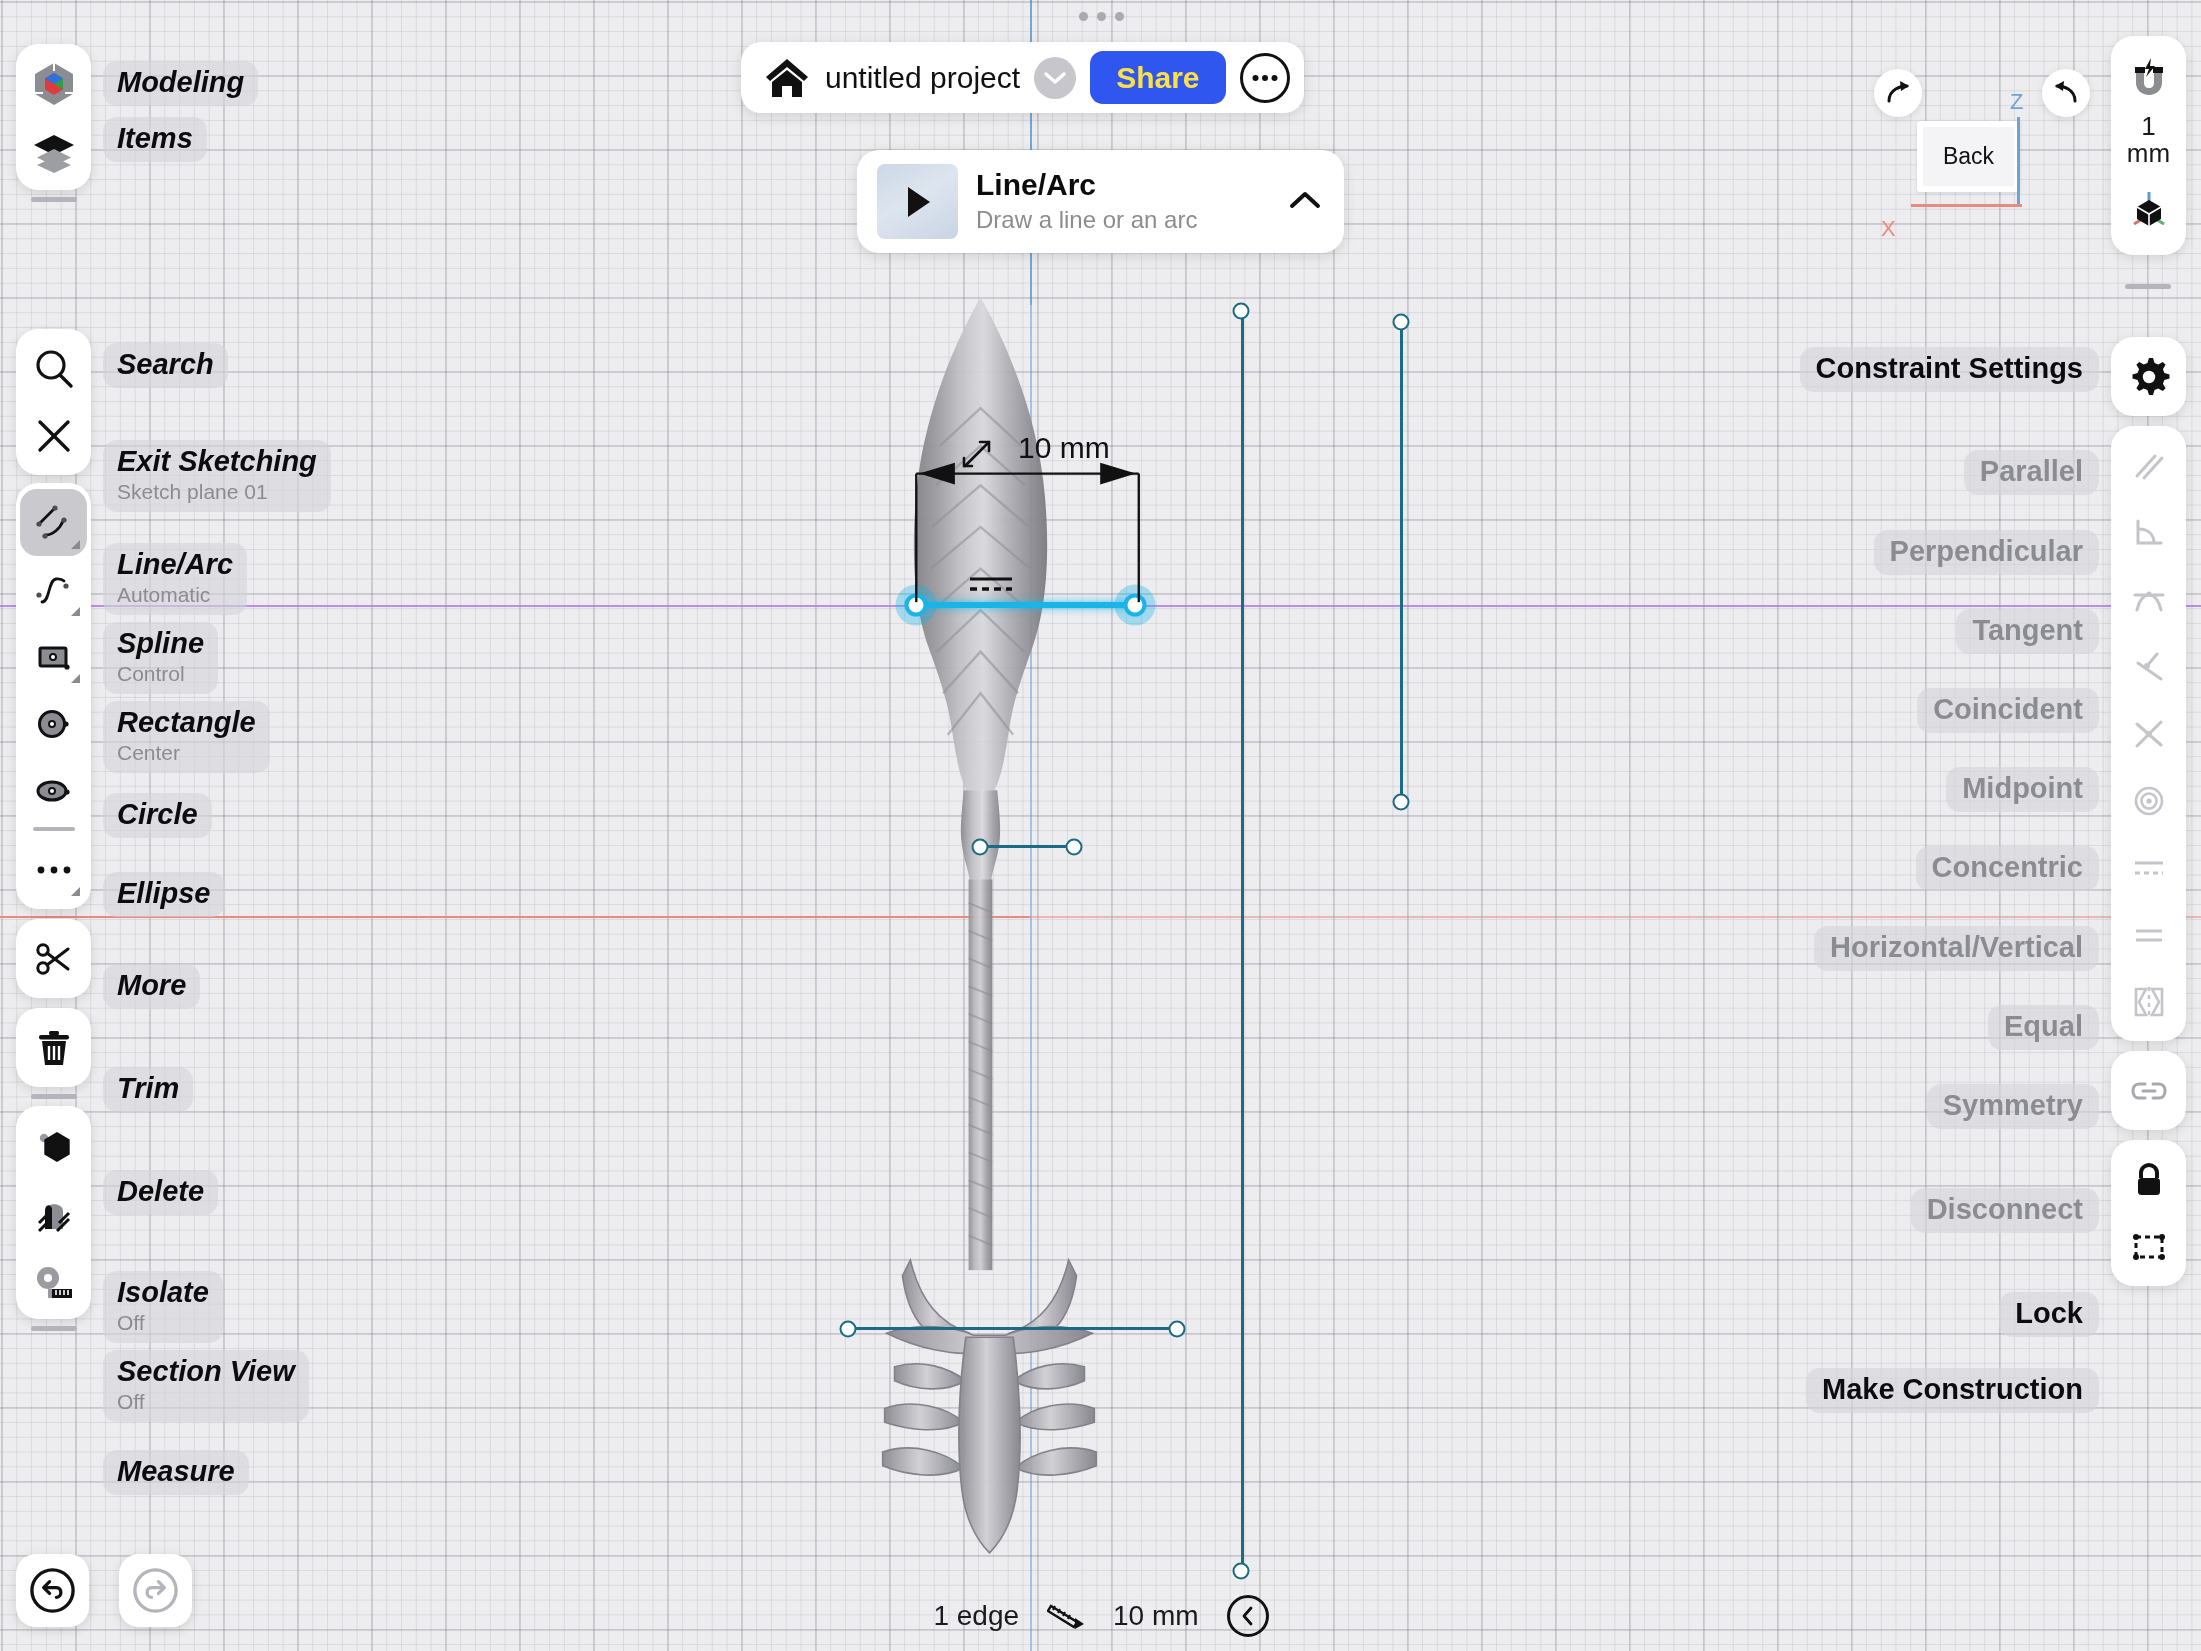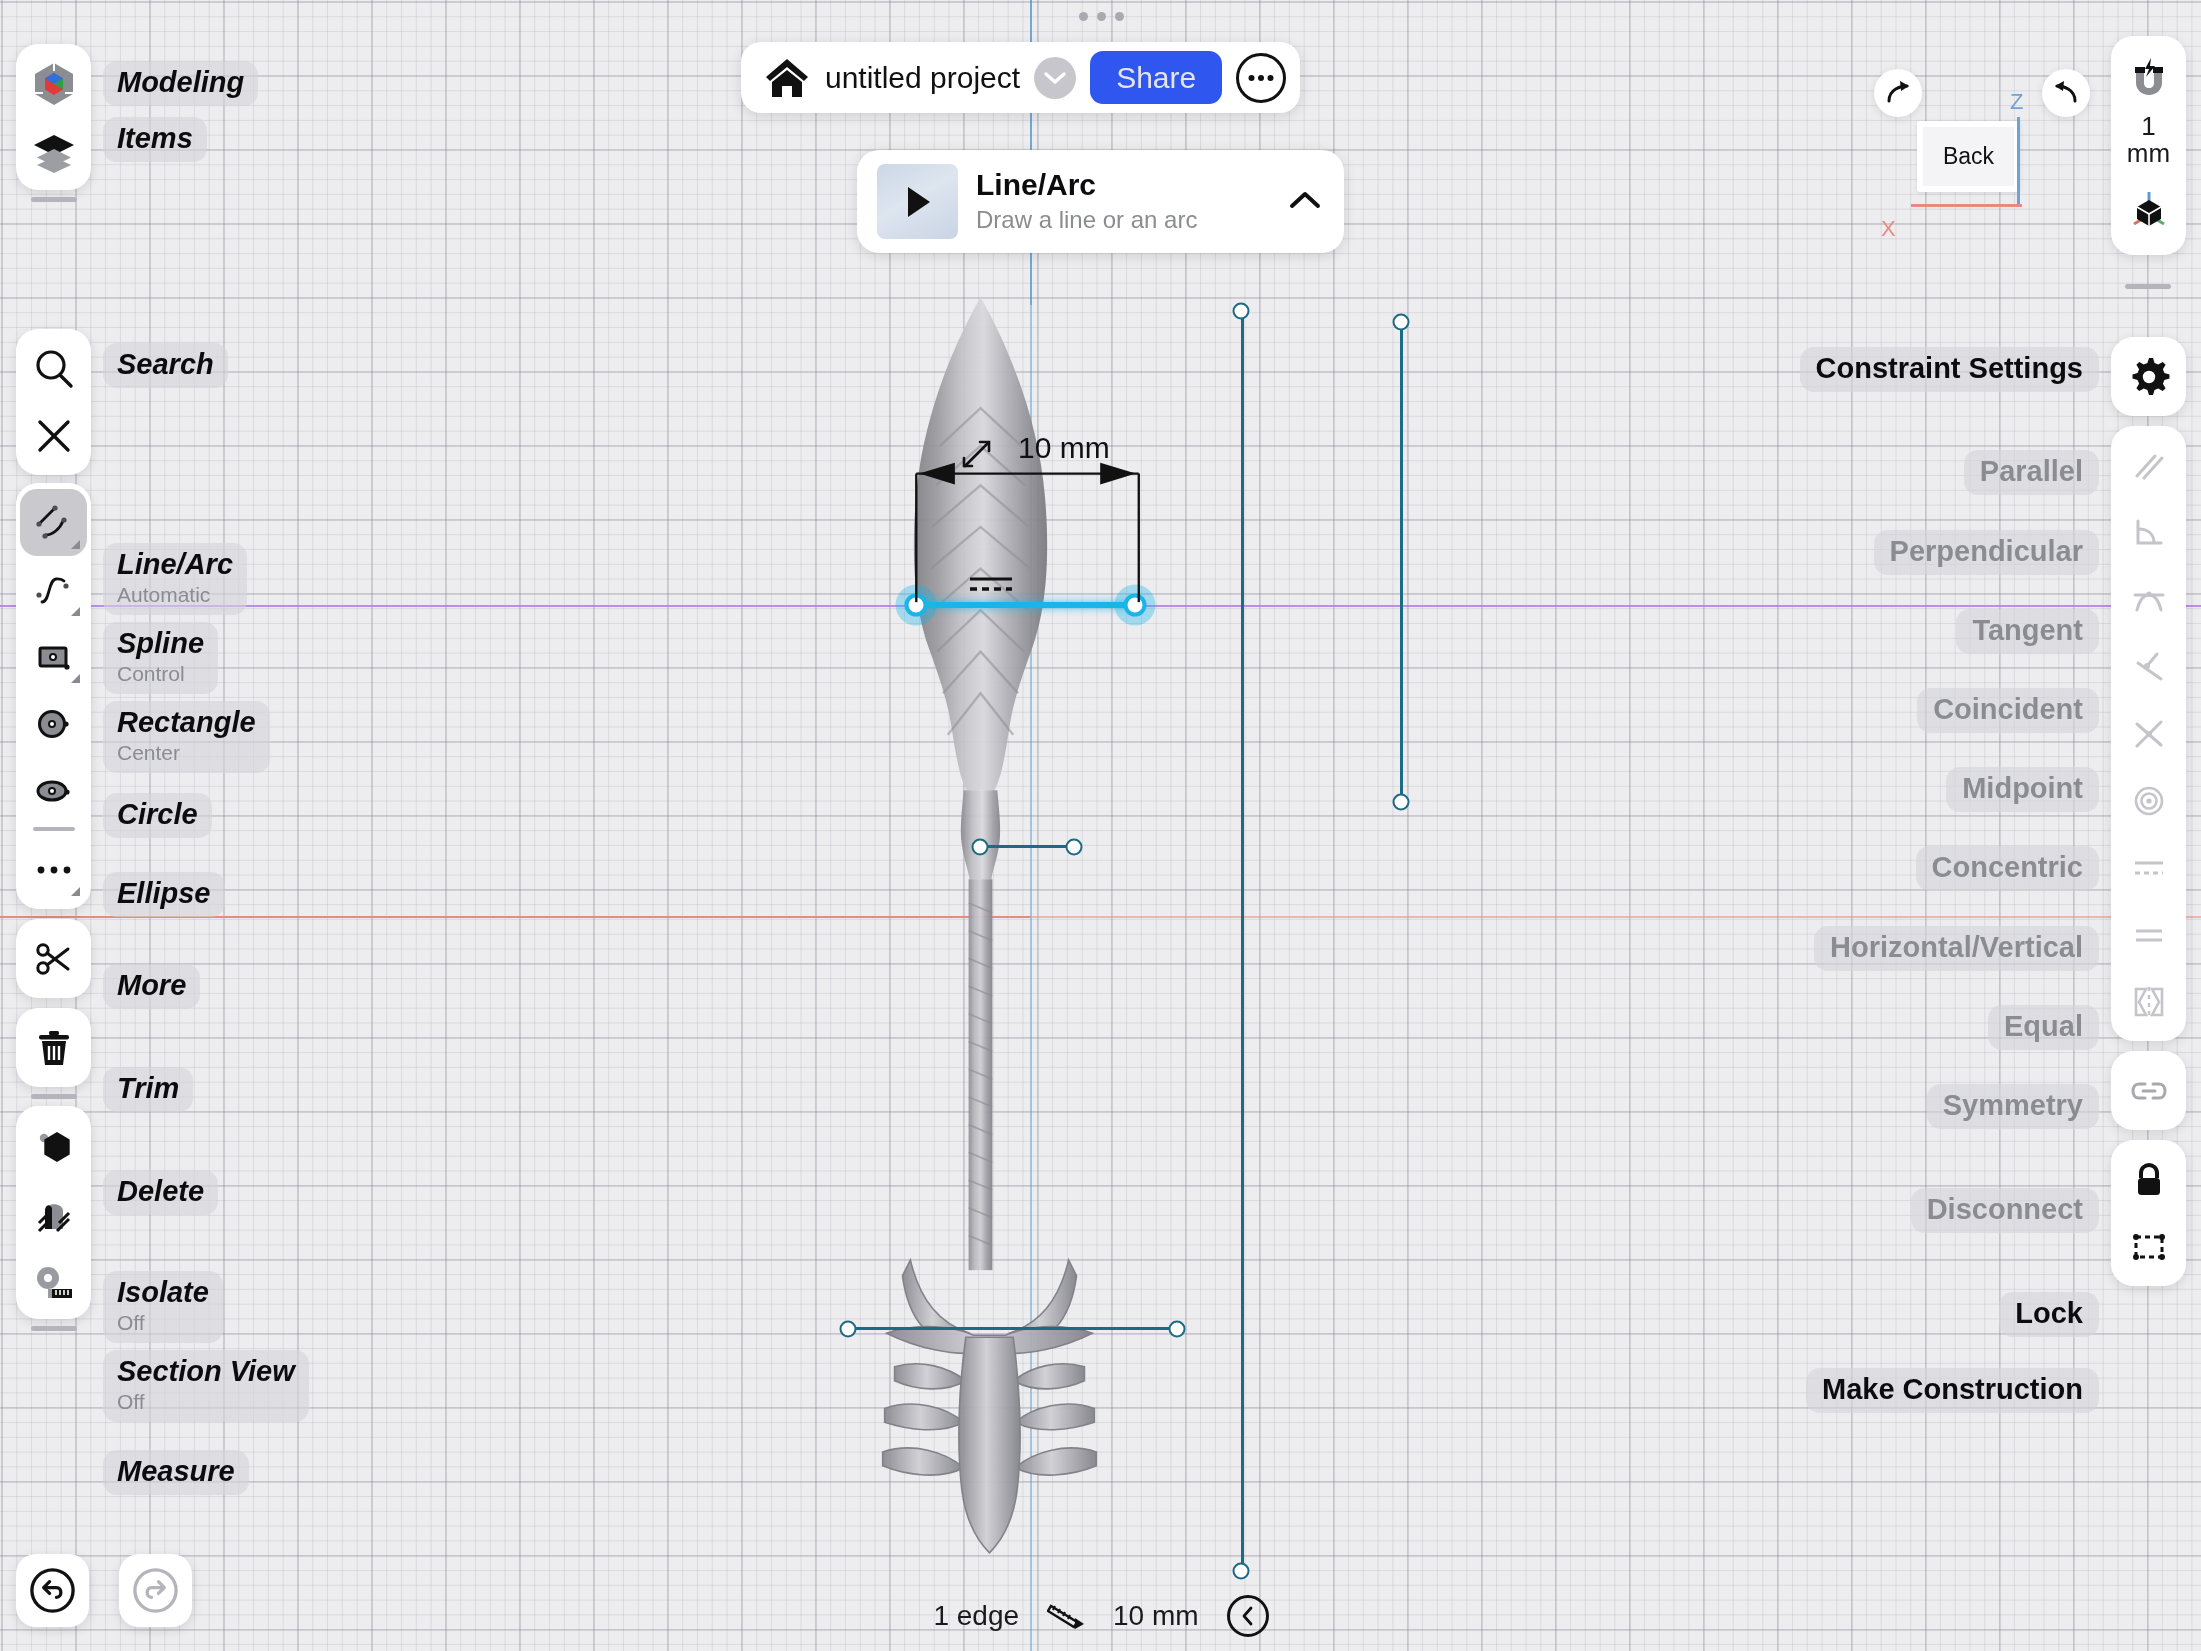--- a/index.html
+++ b/index.html
@@ -104,24 +104,24 @@
     height: 71px; display: flex; align-items: center;
     padding: 0 14px 0 22px; gap: 14px;
     border-radius: 20px;
   }
   #projname { font-size: 30px; color: #111; white-space: nowrap; }
   .chev-pill {
     width: 42px; height: 42px; border-radius: 50%;
     background: #c6c6cc; display: flex; align-items: center; justify-content: center;
   }
   #sharebtn {
-    background: #2f56ef; color: #e5e5e5;
+    background: #2f56ef; color: #fde047;
     border-radius: 13px; height: 53px; padding: 12px 26px;
     display: flex; align-items: center; justify-content: center;
-    font-size: 30px; font-weight: 400;
+    font-size: 30px; font-weight: 700;
   }
   .circ-ico {
     width: 50px; height: 50px; border-radius: 50%;
     border: 3px solid #111; display: flex; align-items: center; justify-content: center;
   }
 
   
   #tipcard {
     position: absolute; left: 857px; top: 150px;
     width: 487px; height: 103px;
@@ -580,20 +580,24 @@
         </g>
       </svg>
     </div>
   </div>
   <div class="grip"></div>
 </div>
 
 <div class="lbl" style="top:343px;">
   <div class="t">Search</div>
 </div>
+<div class="lbl" style="top:440px;">
+  <div class="t">Exit Sketching</div>
+  <div class="s">Sketch plane 01</div>
+</div>
 <div class="lbl" style="top:543px;">
   <div class="t">Line/Arc</div>
   <div class="s">Automatic</div>
 </div>
 <div class="lbl" style="top:622px;">
   <div class="t">Spline</div>
   <div class="s">Control</div>
 </div>
 <div class="lbl" style="top:701px;">
   <div class="t">Rectangle</div>

